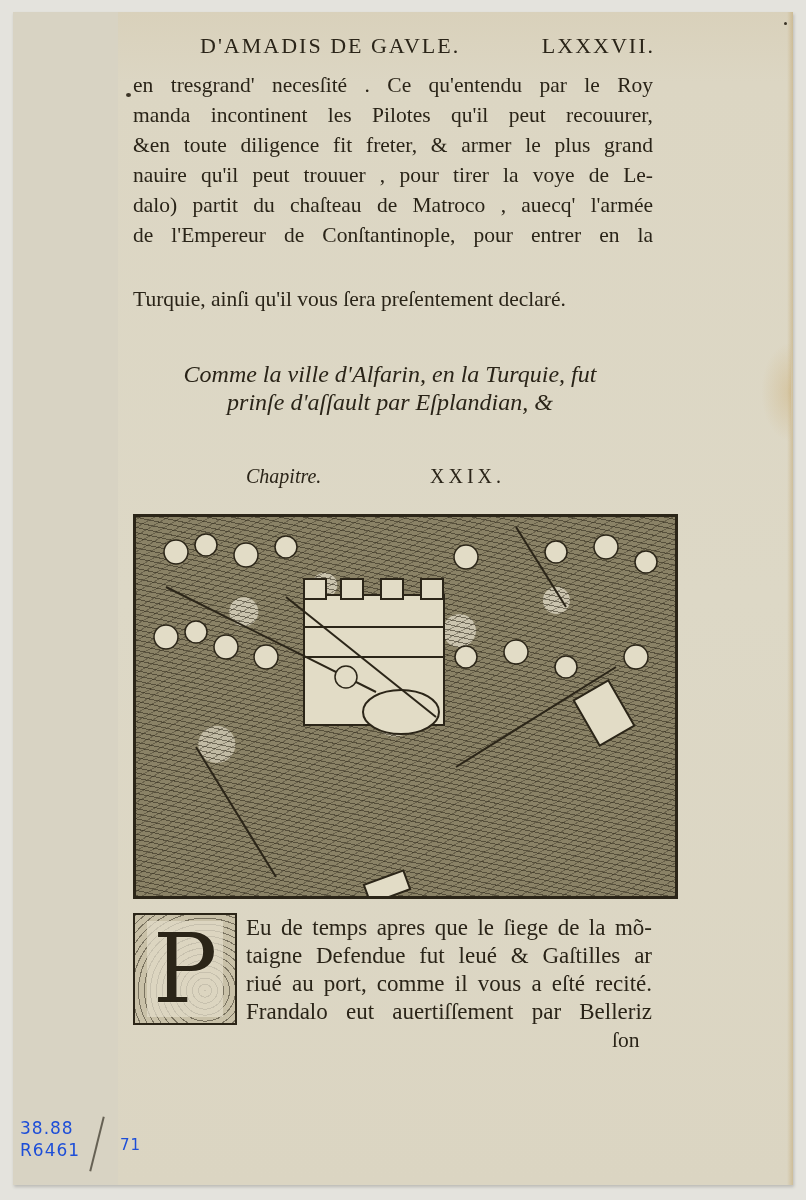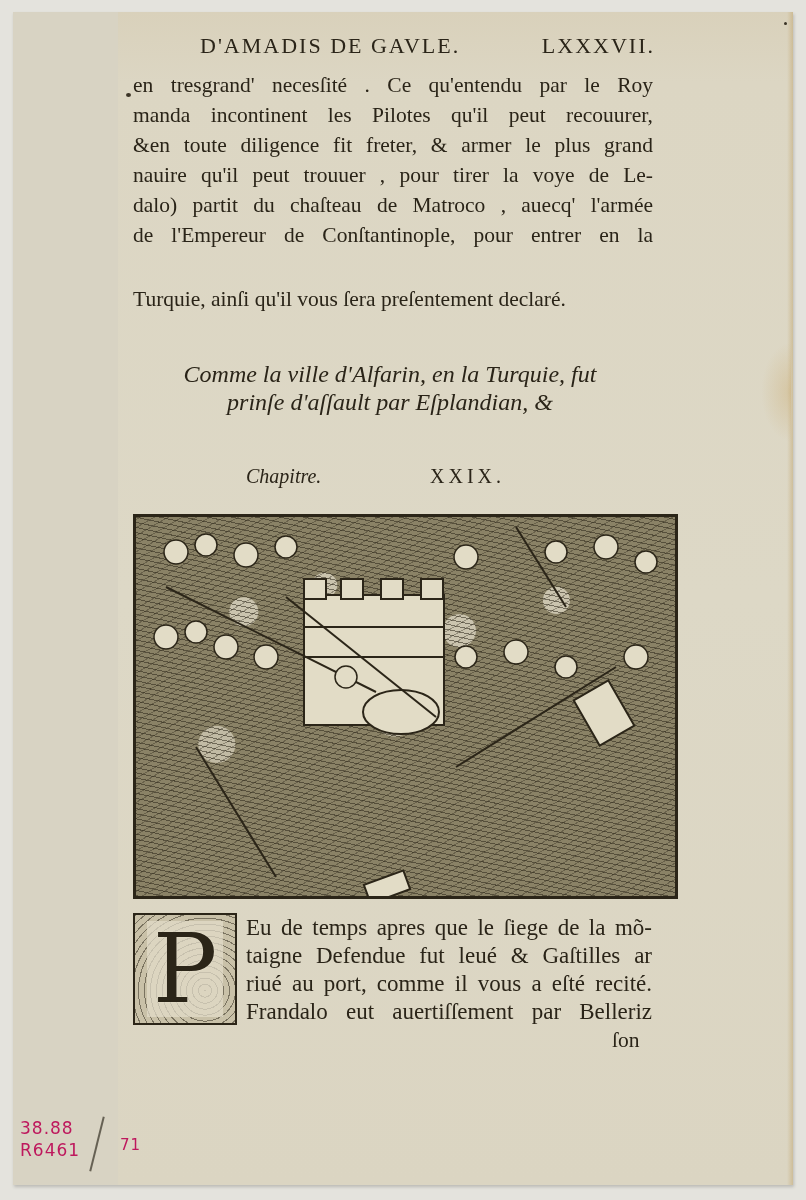--- a/index.html
+++ b/index.html
@@ -89,21 +89,21 @@
     }
     .drop-para {
       position: absolute; left: 246px; top: 914px; width: 406px;
       font-size: 23px; line-height: 28px;
     }
     .drop-para .line { display: block; white-space: nowrap; text-align: justify; text-align-last: justify; }
     .catchword {
       position: absolute; left: 600px; top: 1028px; font-size: 21.5px; margin-left: 12px;
     }
     .pencil {
-      position: absolute; font-family: "DejaVu Sans", sans-serif; color: #be185d;
+      position: absolute; font-family: "DejaVu Sans", sans-serif; color: #1d4ed8;
       font-size: 17px; letter-spacing: 1px;
     }
     .pencil.acc1 { left: 20px; top: 1118px; }
     .pencil.acc2 { left: 20px; top: 1140px; }
     .pencil.pg { left: 120px; top: 1136px; font-size: 15px; }
     .pencil-slash {
       position: absolute; left: 96px; top: 1116px; width: 2px; height: 56px;
       background: #4a4538; transform: rotate(14deg); opacity: 0.8;
     }
     .ink-dot { position: absolute; background: #3a3325; border-radius: 50%; }

